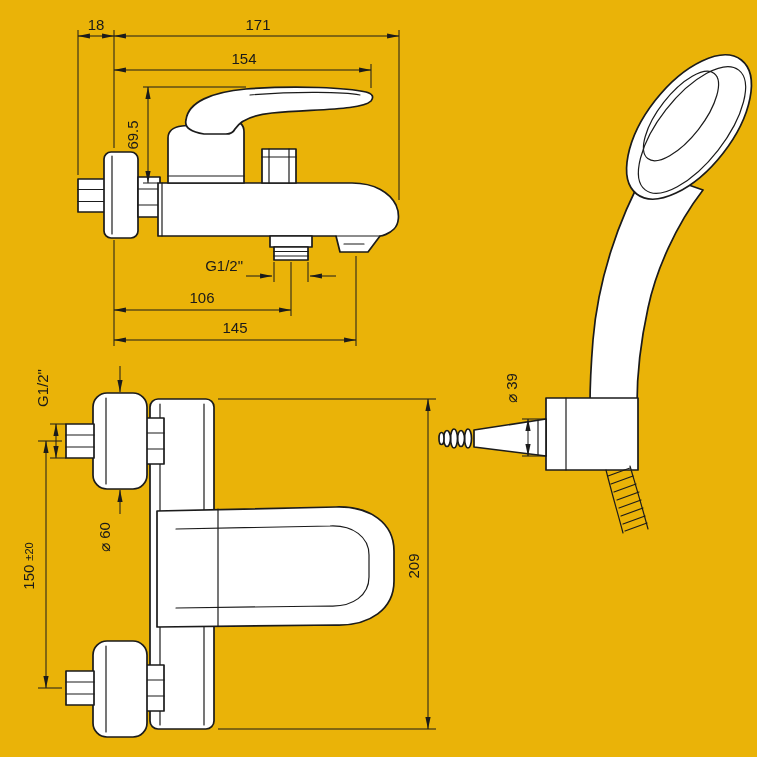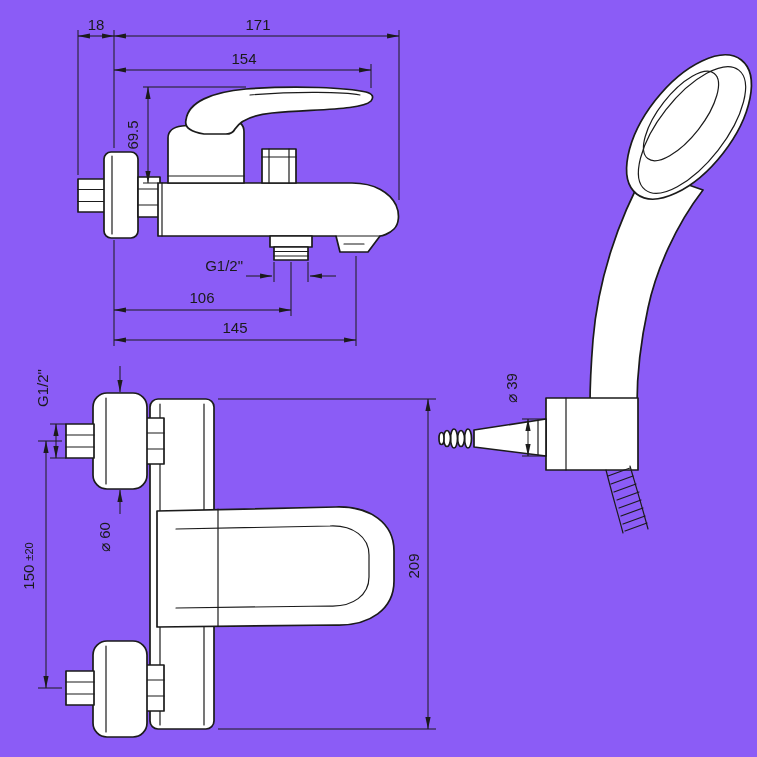--- a/index.html
+++ b/index.html
@@ -1,16 +1,16 @@
 <!DOCTYPE html>
 <html><head>
 <meta charset="utf-8">
 <style>
   html,body{margin:0;padding:0;background:#ffffff;}
-  .canvas{width:757px;height:757px;background:#8b5cf6;overflow:hidden;}
+  .canvas{width:757px;height:757px;background:#eab308;overflow:hidden;}
   svg{display:block;}
   .obj{fill:#ffffff;stroke:#1b1b1b;stroke-width:1.7;stroke-linejoin:round;stroke-linecap:round;}
   .objline{fill:none;stroke:#1b1b1b;stroke-width:1.2;stroke-linecap:round;}
   .dimline{fill:none;stroke:#1b1b1b;stroke-width:1;}
   .dim{font-family:"Liberation Sans","DejaVu Sans",sans-serif;font-size:15px;fill:#1a1a1a;}
   .dim-sm{font-size:11px;}
 </style>
 </head>
 <body>
 

